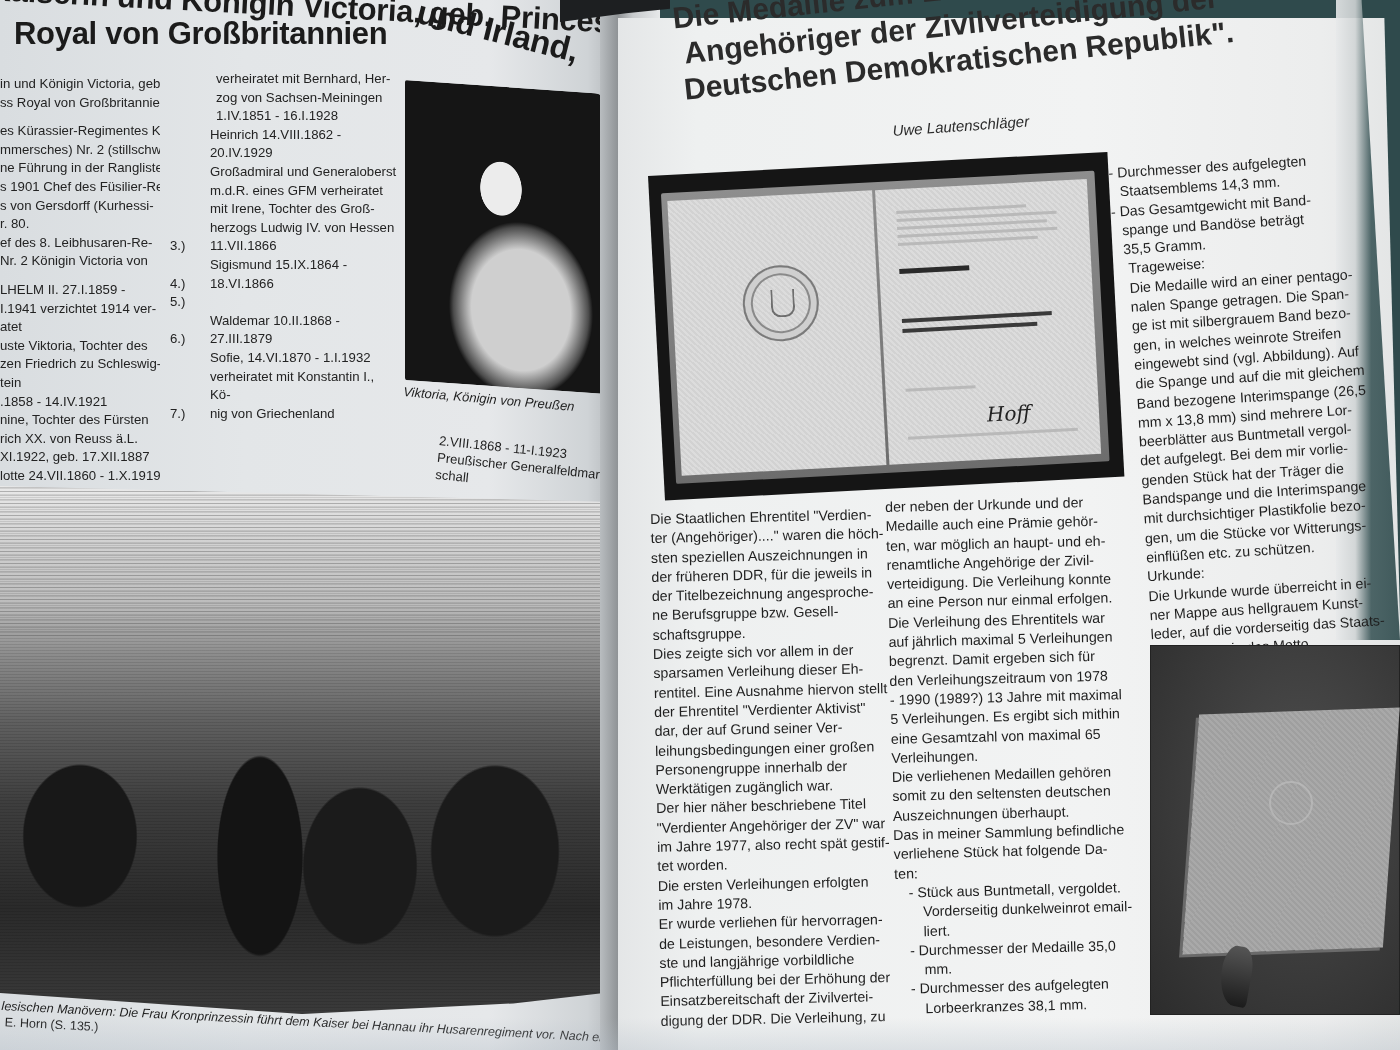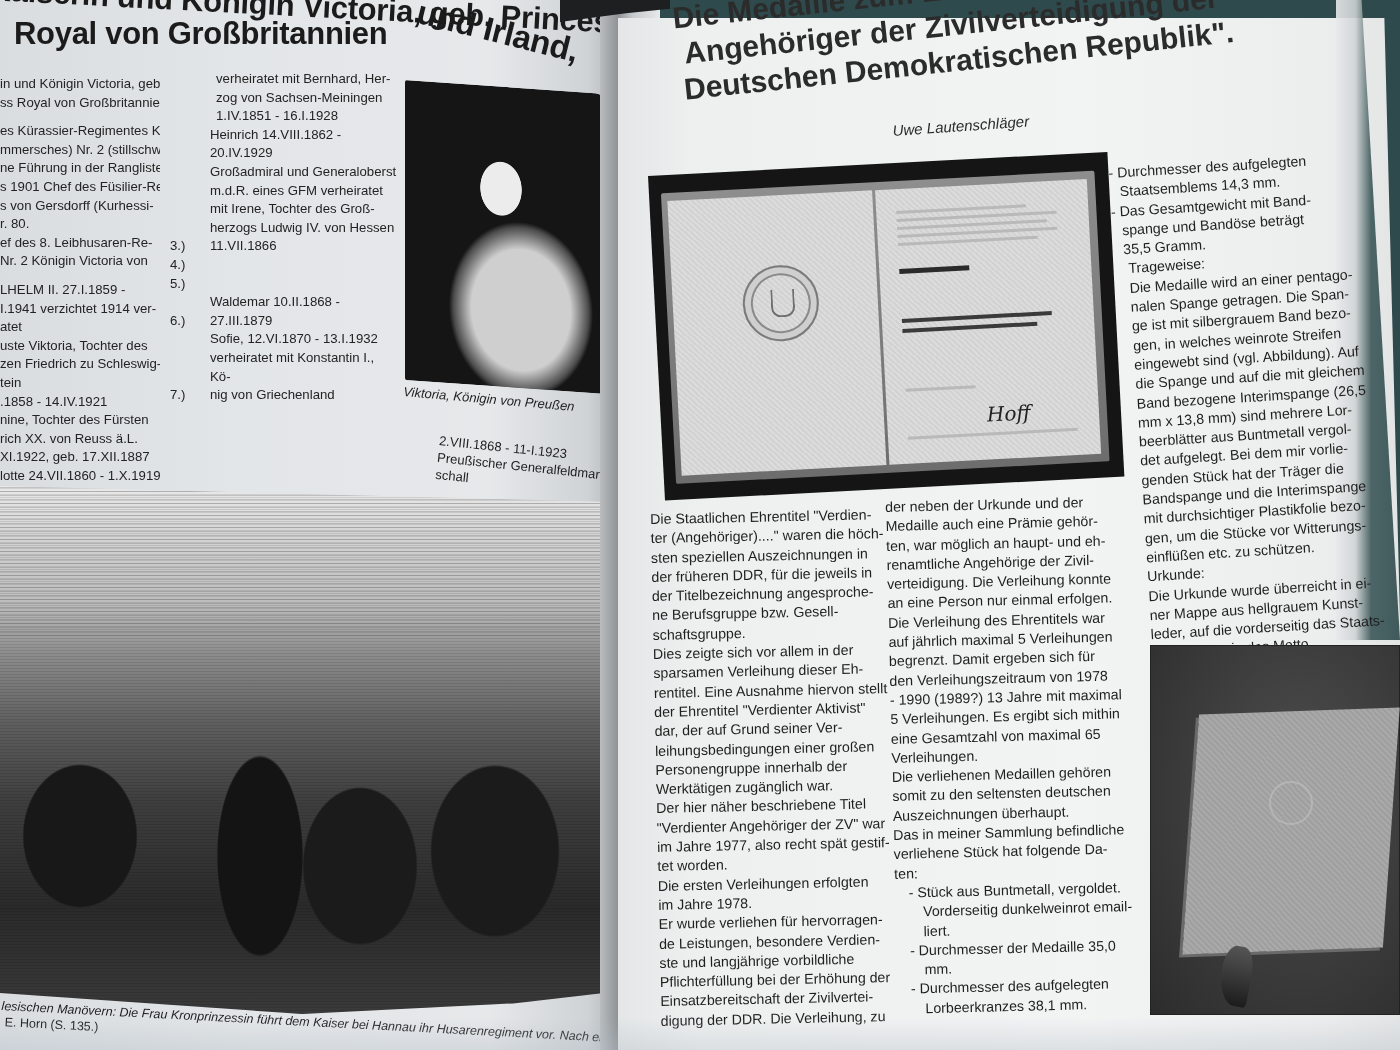--- a/index.html
+++ b/index.html
@@ -236,35 +236,39 @@
             <p>20.IV.1929</p>
             <p>Großadmiral und Generaloberst</p>
             <p>m.d.R. eines GFM verheiratet</p>
             <p>mit Irene, Tochter des Groß-</p>
             <p>herzogs Ludwig IV. von Hessen</p>
             <p>11.VII.1866</p>
           </div>
         </div>
         <div class="entry">
           <div class="num">4.)</div>
+          <div class="txt">
+            <p>Sigismund 15.IX.1864 -</p>
+            <p>18.VI.1866</p>
+          </div>
         </div>
         <div class="entry">
           <div class="num">5.)</div>
         </div>
         <div class="entry">
           <div class="num">6.)</div>
           <div class="txt">
             <p>Waldemar 10.II.1868 -</p>
             <p>27.III.1879</p>
           </div>
         </div>
         <div class="entry">
           <div class="num">7.)</div>
           <div class="txt">
-            <p>Sofie, 12.VI.1870 - 13.I.1932</p>
+            <p>Sofie, 14.VI.1870 - 1.I.1932</p>
             <p>verheiratet mit Konstantin I., Kö-</p>
             <p>nig von Griechenland</p>
           </div>
         </div>
       </div>
   </div>
 
   <div class="portrait"></div>
   <div class="portrait-caption">Viktoria, Königin von Preußen</div>
   <div class="gfm">

